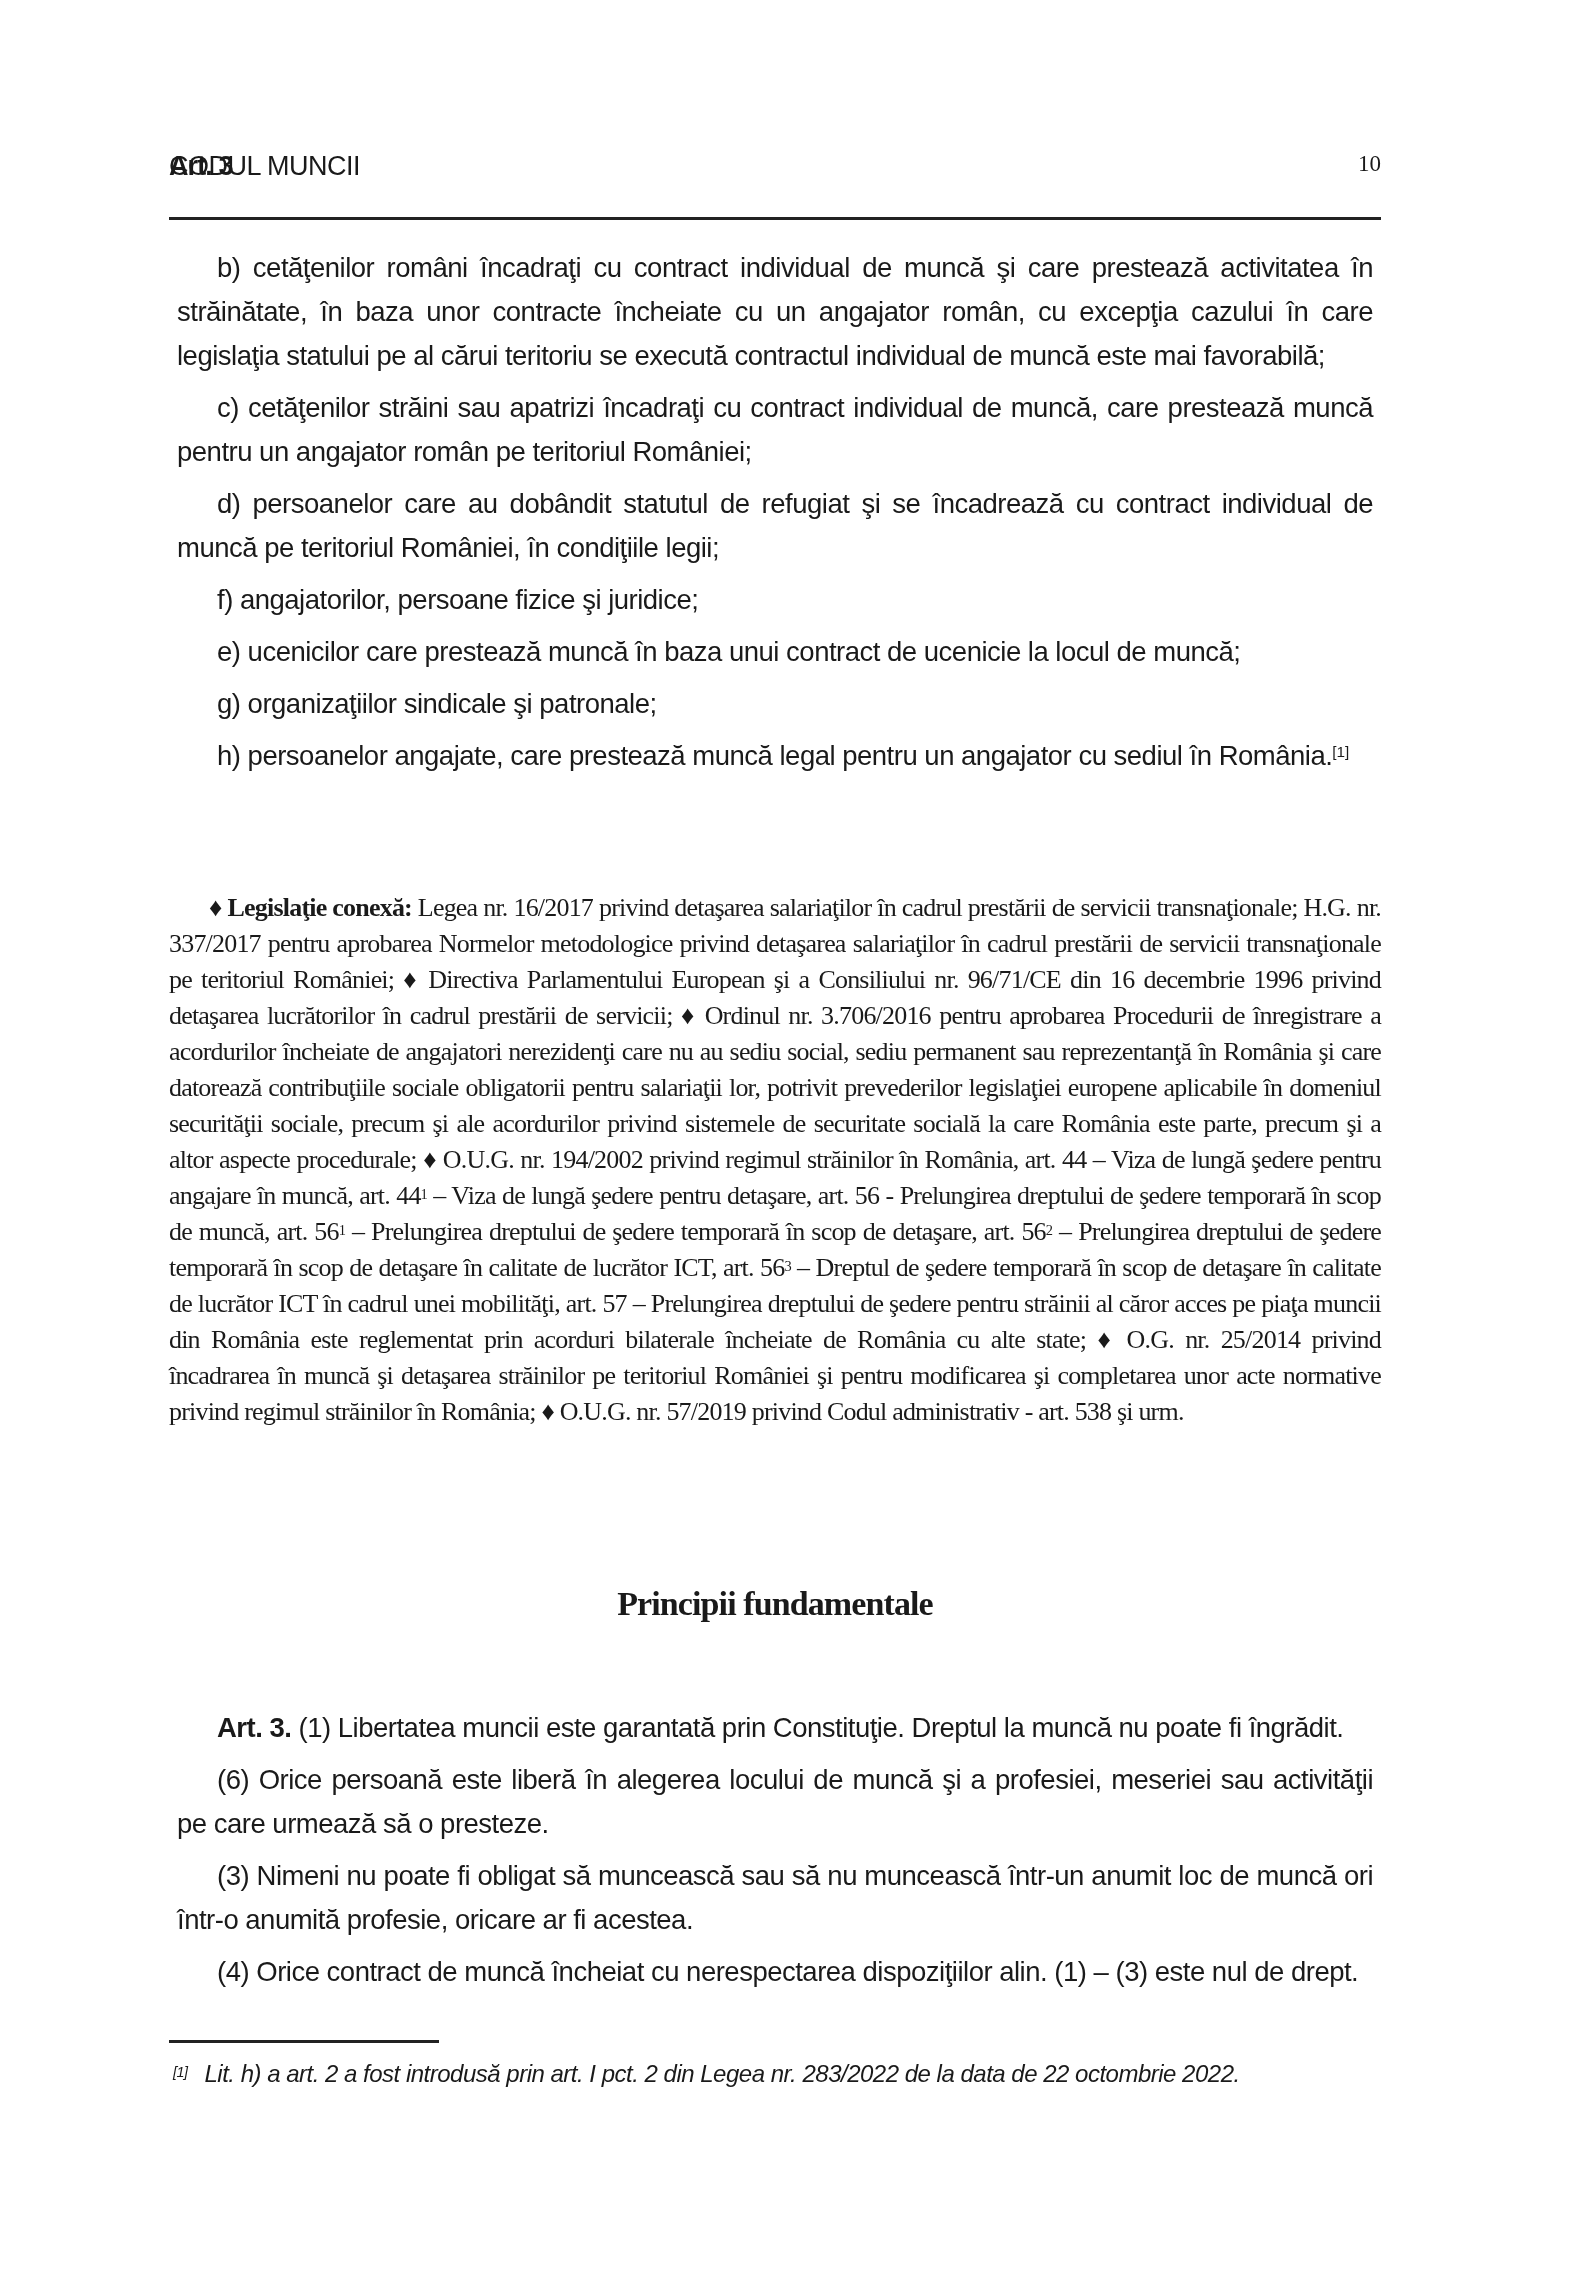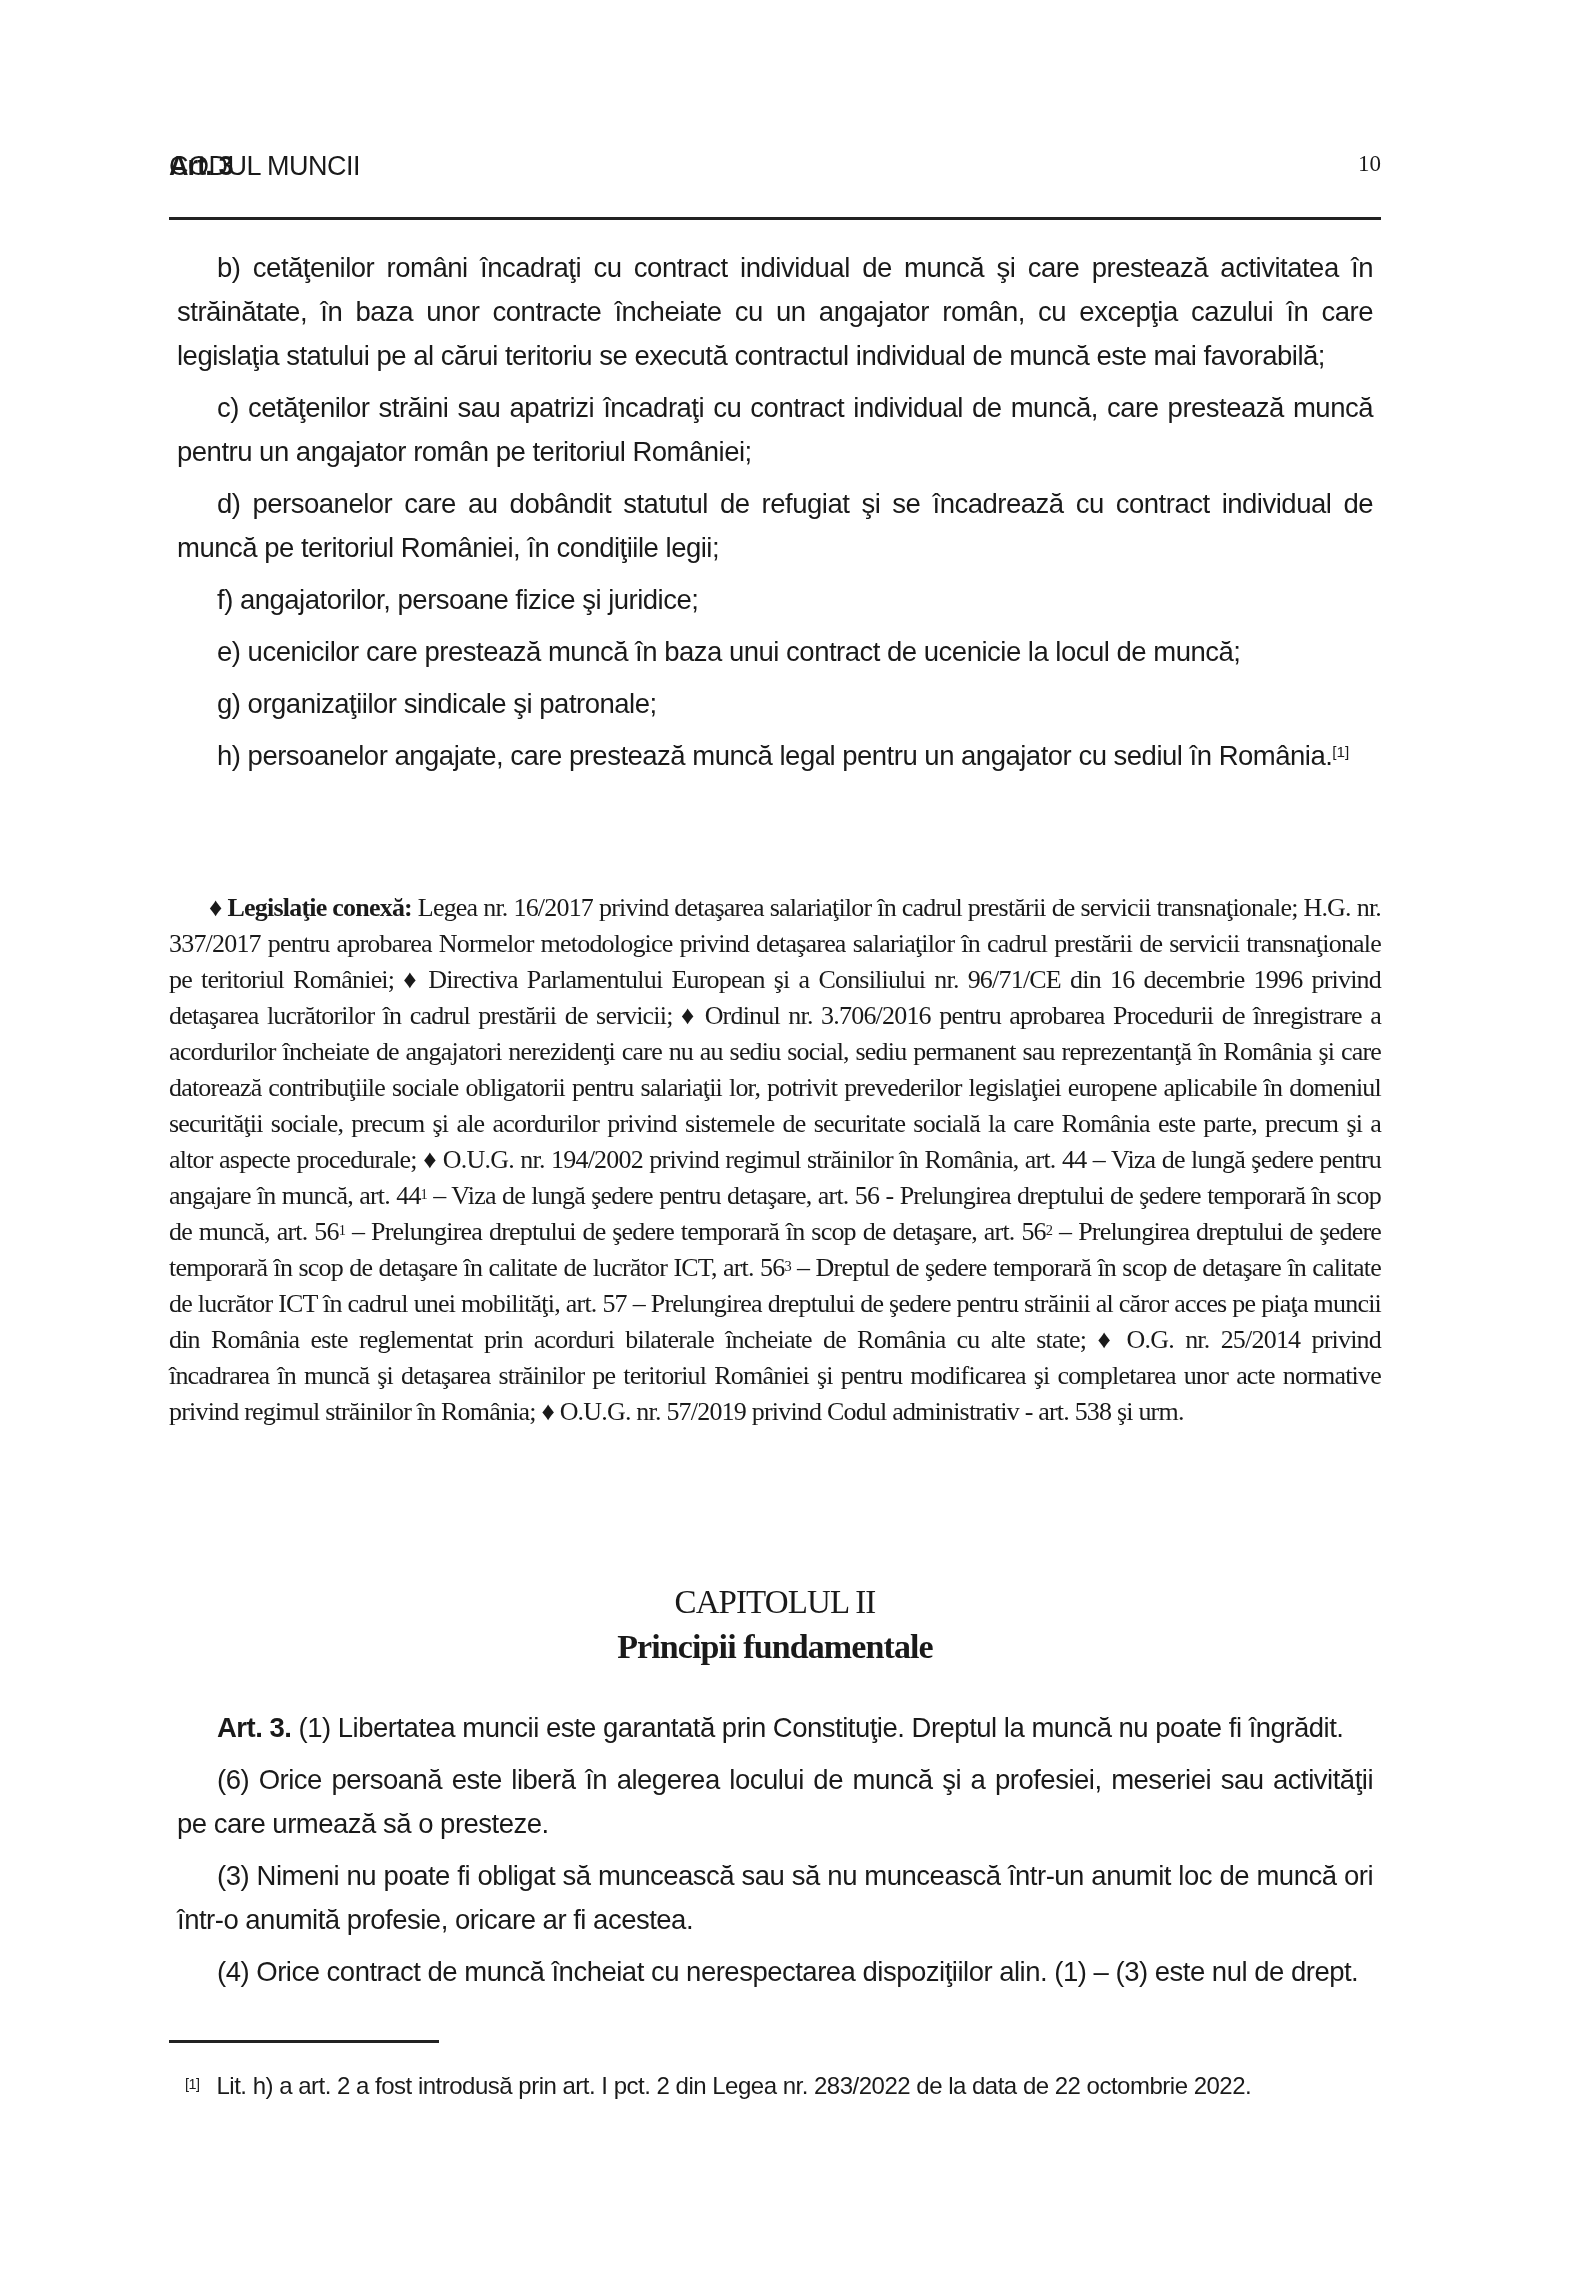--- a/index.html
+++ b/index.html
@@ -29,21 +29,21 @@
   .chap .c1 { font-size: 33px; line-height: 43px; letter-spacing: -0.9px; }
   .chap .c2 { font-size: 34px; line-height: 45px; font-weight: bold; letter-spacing: -0.9px; }
 
   .art { top: 1698px; }
   .art b { font-weight: bold; }
 
   .fn-rule { position: absolute; left: 169px; top: 2040px; width: 270px; height: 2.7px; background: #222; }
   .footnote { position: absolute; left: 169px; width: 1212px; top: 2050px;
               font-family: "Liberation Sans", sans-serif; font-size: 24px; line-height: 40px;
               letter-spacing: -0.5px; text-align: justify; }
-  .footnote p { margin: 16px; padding-left: 31.5px; text-indent: -31.5px; }
+  .footnote p { margin: 4px; padding-left: 31.5px; text-indent: -31.5px; font-style: italic; }
   .footnote .mk { font-size: 14.4px; vertical-align: top; position: relative; top: -1.8px; display: inline-block; width: 31.5px; text-indent: 0; }
 </style>
 </head>
 <body>
 
 <div class="hdr">
   <span class="left">Art. 3</span>
   <span class="center">CODUL MUNCII</span>
   <span class="right">10</span>
 </div>
@@ -57,21 +57,20 @@
   <p>e) ucenicilor care prestează muncă în baza unui contract de ucenicie la locul de muncă;</p>
   <p>g) organizaţiilor sindicale şi patronale;</p>
   <p><span>h) persoanelor angajate, care prestează muncă legal pentru un angajator cu sediul în România.</span><sup class="fn">[1]</sup></p>
 </div>
 
 <div class="leg">
   <p><span>♦</span> <span class="lbl">Legislaţie conexă:</span><span> Legea nr. 16/2017 privind detaşarea salariaţilor în cadrul prestării de servicii transnaţionale; H.G. nr. 337/2017 pentru aprobarea Normelor metodologice privind detaşarea salariaţilor în cadrul prestării de servicii transnaţionale pe teritoriul României; ♦ Directiva Parlamentului European şi a Consiliului nr. 96/71/CE din 16 decembrie 1996 privind detaşarea lucrătorilor în cadrul prestării de servicii; ♦ Ordinul nr. 3.706/2016 pentru aprobarea Procedurii de înregistrare a acordurilor încheiate de angajatori nerezidenţi care nu au sediu social, sediu permanent sau reprezentanţă în România şi care datorează contribuţiile sociale obligatorii pentru salariaţii lor, potrivit prevederilor legislaţiei europene aplicabile în domeniul securităţii sociale, precum şi ale acordurilor privind sistemele de securitate socială la care România este parte, precum şi a altor aspecte procedurale; ♦ O.U.G. nr. 194/2002 privind regimul străinilor în România, art. 44 – Viza de lungă şedere pentru angajare în muncă, art. 44</span><sup>1</sup><span> – Viza de lungă şedere pentru detaşare, art. 56 - Prelungirea dreptului de şedere temporară în scop de muncă, art. 56</span><sup>1</sup><span> – Prelungirea dreptului de şedere temporară în scop de detaşare, art. 56</span><sup>2</sup><span> – Prelungirea dreptului de şedere temporară în scop de detaşare în calitate de lucrător ICT, art. 56</span><sup>3</sup><span> – Dreptul de şedere temporară în scop de detaşare în calitate de lucrător ICT în cadrul unei mobilităţi, art. 57 – Prelungirea dreptului de şedere pentru străinii al căror acces pe piaţa muncii din România este reglementat prin acorduri bilaterale încheiate de România cu alte state; ♦ O.G. nr. 25/2014 privind încadrarea în muncă şi detaşarea străinilor pe teritoriul României şi pentru modificarea şi completarea unor acte normative privind regimul străinilor în România; ♦ O.U.G. nr. 57/2019 privind Codul administrativ - art. 538 şi urm.</span></p>
 </div>
 
 <div class="chap">
-  <div class="c1">CAPITOLUL II</div>
   <div class="c2">Principii fundamentale</div>
 </div>
 
 <div class="body-sans art">
   <p><b>Art. 3.</b><span> (1) Libertatea muncii este garantată prin Constituţie. Dreptul la muncă nu poate fi îngrădit.</span></p>
   <p>(6) Orice persoană este liberă în alegerea locului de muncă şi a profesiei, meseriei sau activităţii pe care urmează să o presteze.</p>
   <p>(3) Nimeni nu poate fi obligat să muncească sau să nu muncească într-un anumit loc de muncă ori într-o anumită profesie, oricare ar fi acestea.</p>
   <p>(4) Orice contract de muncă încheiat cu nerespectarea dispoziţiilor alin. (1) – (3) este nul de drept.</p>
 </div>
 

